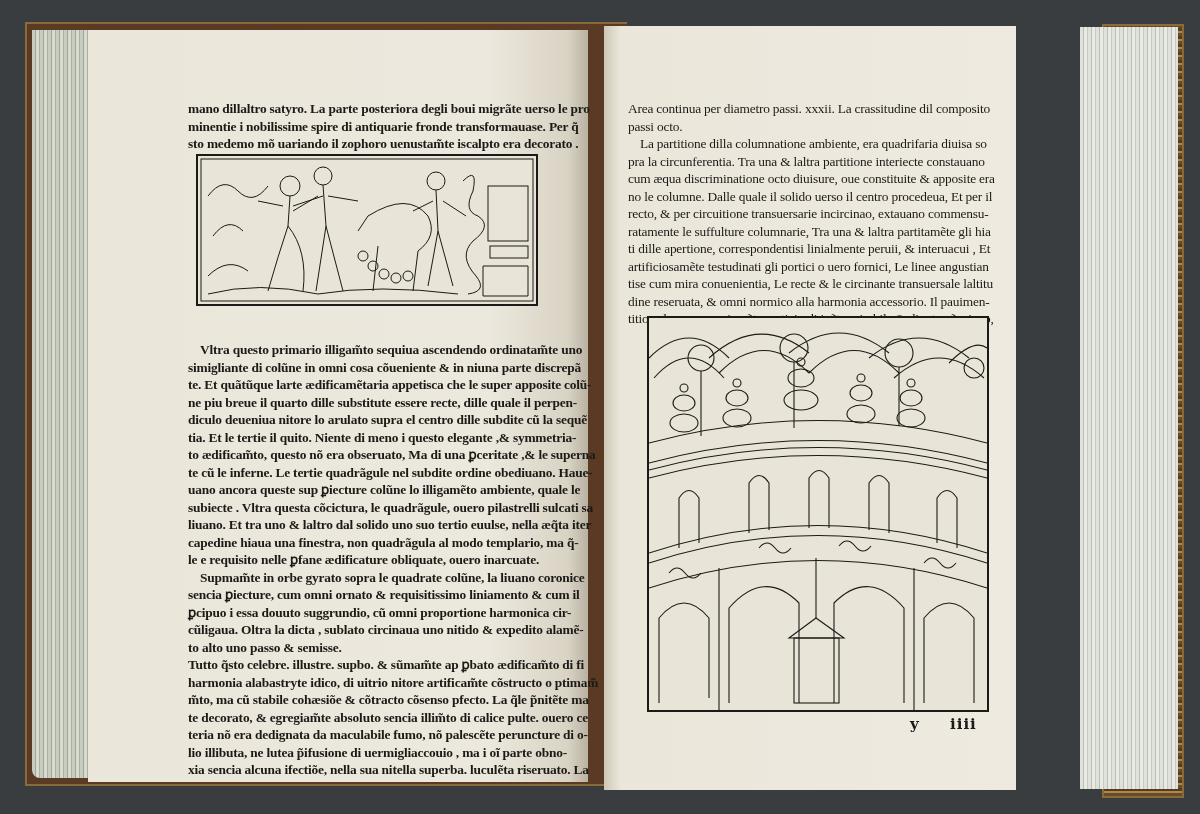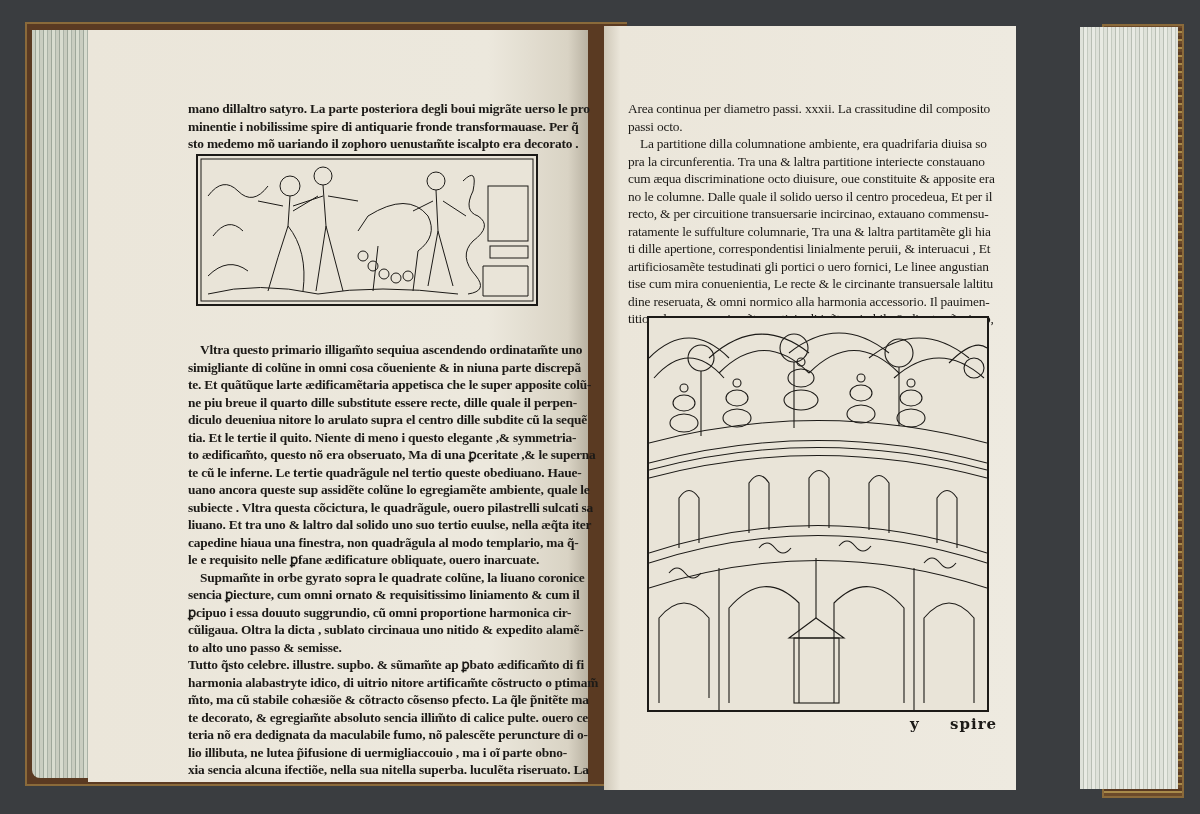--- a/index.html
+++ b/index.html
@@ -103,22 +103,22 @@
     </div>
 
     <div class="text-block" style="left:100px; top:283px;margin-top:28px;">
       <span class="line indent">Vltra questo primario illigam̃to sequiua ascendendo ordinatam̃te uno</span>
       <span class="line">simigliante di colũne in omni cosa cõueniente &amp; in niuna parte discrepã</span>
       <span class="line">te. Et quãtũque larte ædificamẽtaria appetisca che le super apposite colũ-</span>
       <span class="line">ne piu breue il quarto dille substitute essere recte, dille quale il perpen-</span>
       <span class="line">diculo deueniua nitore lo arulato supra el centro dille subdite cũ la sequẽ</span>
       <span class="line">tia. Et le tertie il  quito.   Niente di meno i questo elegante ,&amp; symmetria-</span>
       <span class="line">to ædificam̃to, questo nõ era obseruato, Ma di una ꝑceritate ,&amp; le superna</span>
-      <span class="line">te cũ le inferne.  Le tertie quadrãgule nel tertio queste obediuano. Haue-</span>
-      <span class="line">uano ancora queste sup assidẽte colũne lo egregiamẽte ambiente, quale le</span>
+      <span class="line">te cũ le inferne.  Le tertie quadrãgule nel subdite ordine obediuano. Haue-</span>
+      <span class="line">uano ancora queste sup ꝑiecture colũne lo illigamẽto ambiente, quale le</span>
       <span class="line">subiecte . Vltra questa cõcictura, le quadrãgule, ouero pilastrelli sulcati sa</span>
       <span class="line">liuano. Et tra uno &amp; laltro dal solido uno suo tertio euulse, nella æq̃ta iter</span>
       <span class="line">capedine hiaua una finestra, non quadrãgula al modo templario, ma q̃-</span>
       <span class="line">le e requisito nelle ꝑfane ædificature obliquate, ouero inarcuate.</span>
       <span class="line indent">Supmam̃te in orbe gyrato sopra  le quadrate colũne, la liuano coronice</span>
       <span class="line">sencia ꝑiecture, cum omni ornato &amp; requisitissimo liniamento &amp; cum il</span>
       <span class="line">ꝑcipuo i essa douuto suggrundio, cũ omni proportione harmonica cir-</span>
       <span class="line">cũligaua. Oltra la dicta , sublato circinaua uno nitido &amp; expedito alamẽ-</span>
       <span class="line">to alto uno passo &amp; semisse.</span>
       <span class="line">Tutto q̃sto celebre. illustre. supbo. &amp; sũmam̃te ap ꝑbato ædificam̃to di fi</span>
@@ -187,15 +187,15 @@
           <rect x="145" y="320" width="45" height="65"></rect>
             <path d="M140 320 L167 300 L195 320 Z"></path>
           <line x1="70" y1="250" x2="70" y2="392"></line>
             <line x1="167" y1="240" x2="167" y2="300"></line>
             <line x1="265" y1="250" x2="265" y2="392"></line>
         </g>
       </svg>
     </div>
 
     <span class="folio" style="left:306px; top:689px;">y</span>
-    <span class="folio" style="left:346px; top:689px;">spire</span>
+    <span class="folio" style="left:346px; top:689px;">iiii</span>
   </div>
 </div>
 
 </body></html>

